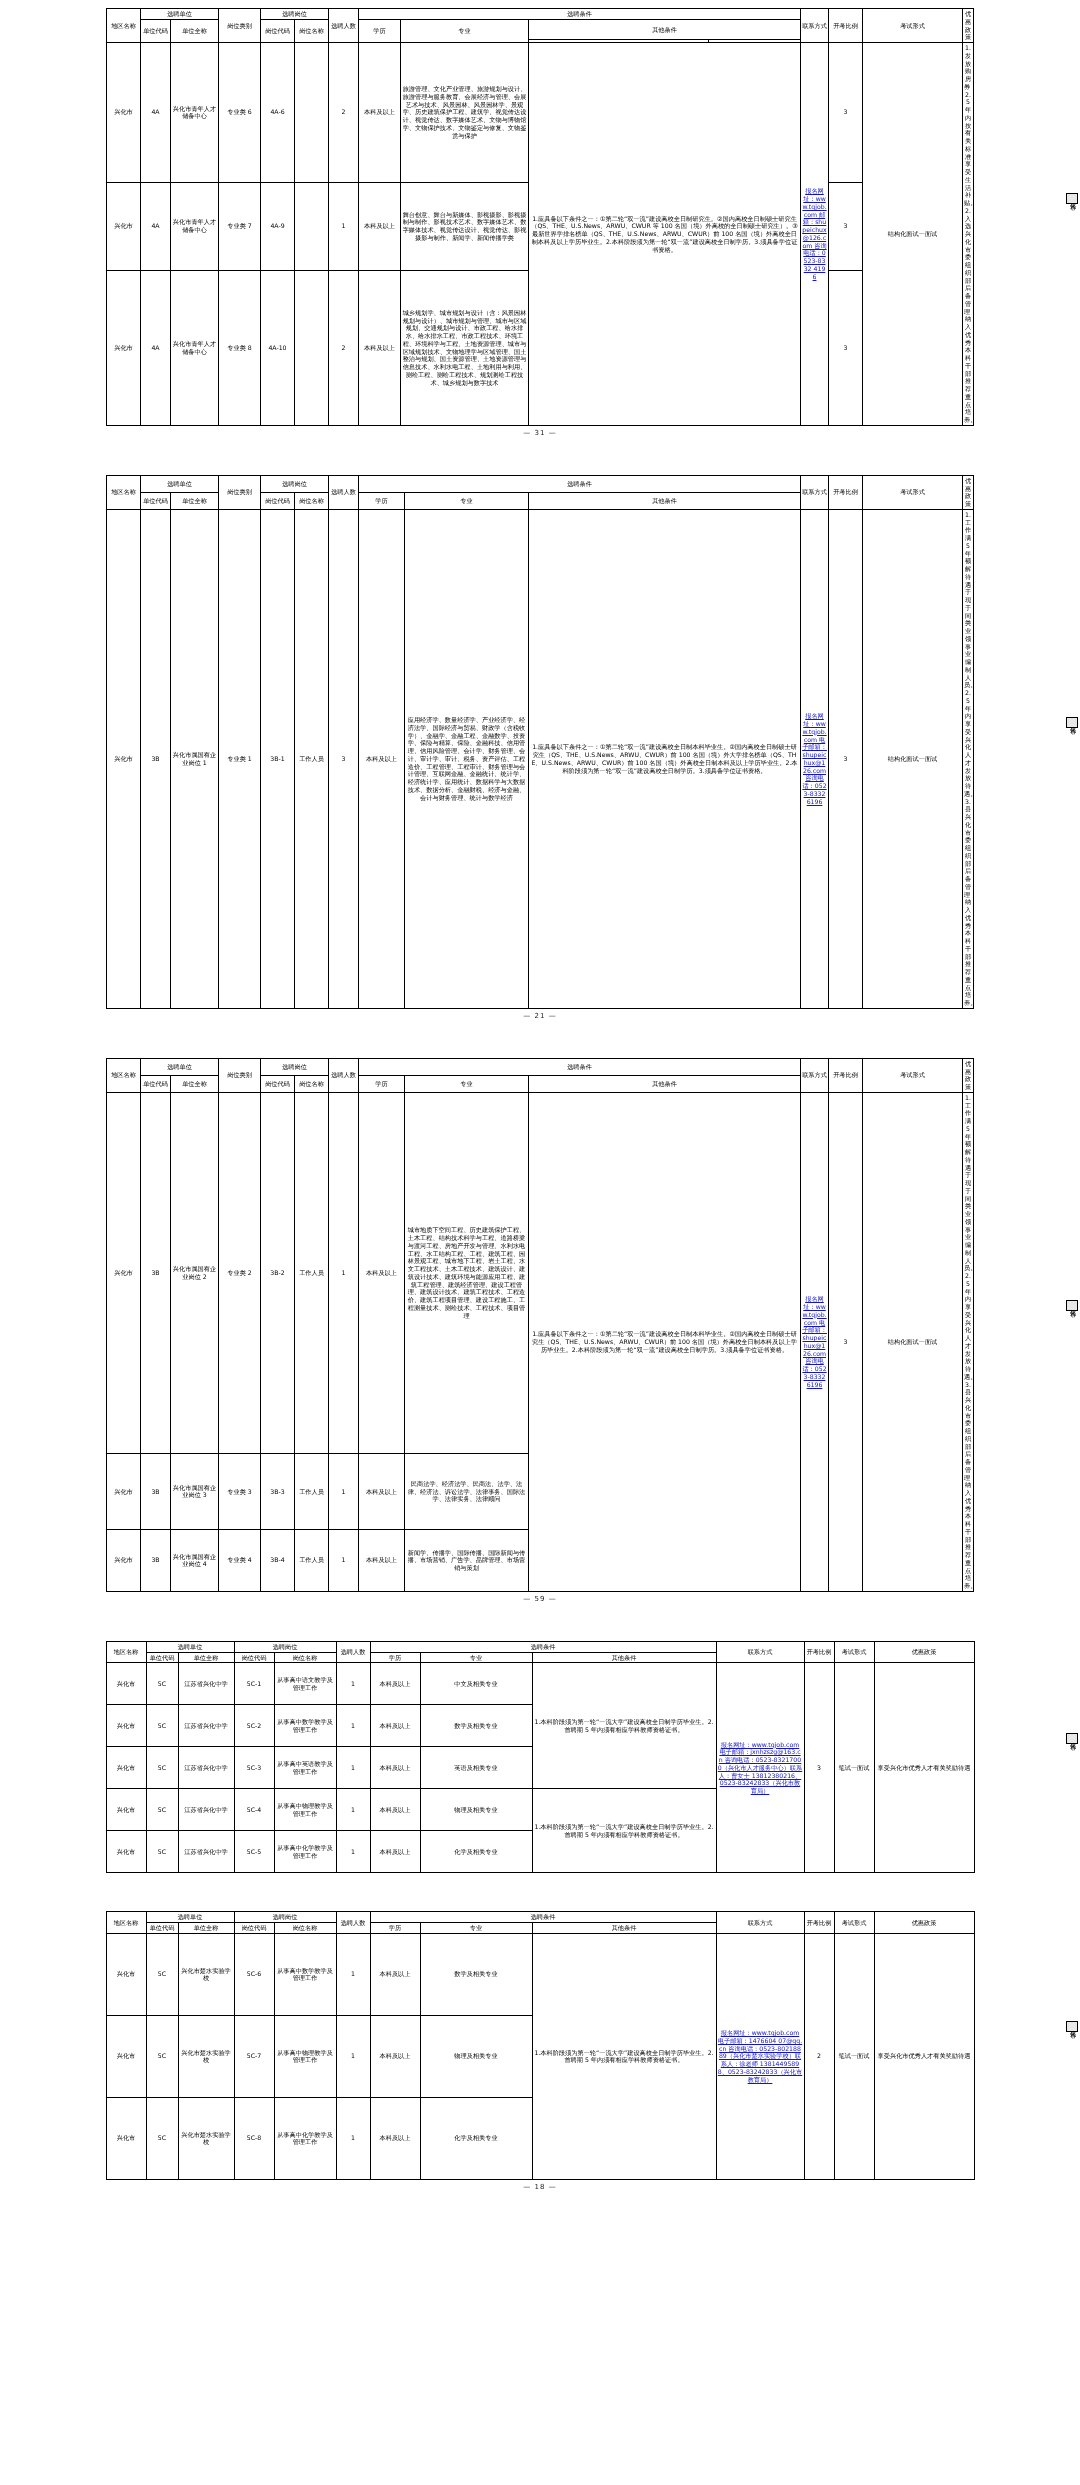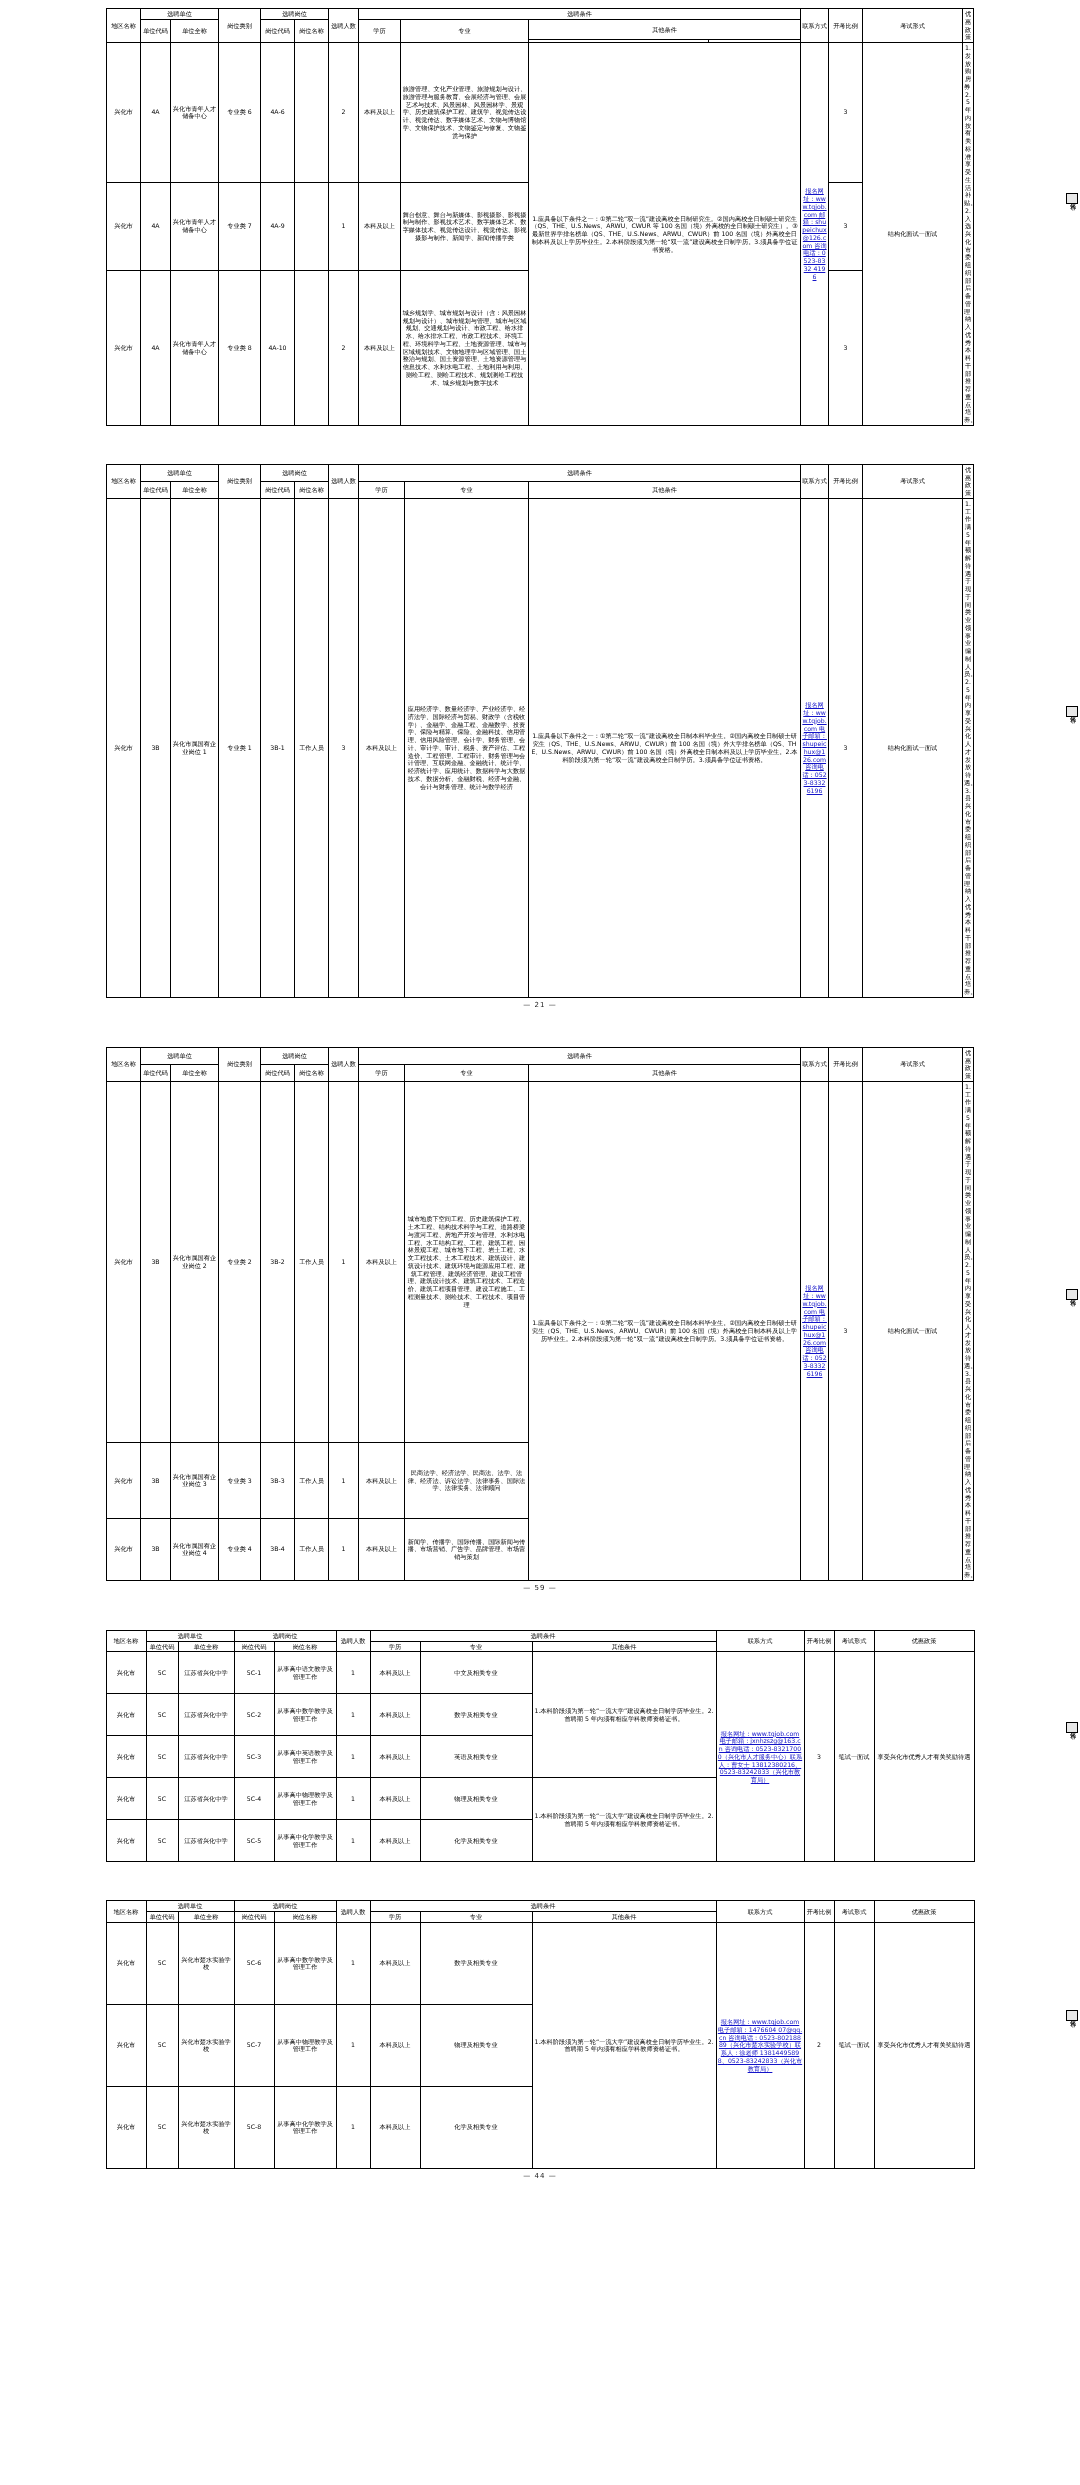--- a/index.html
+++ b/index.html
@@ -141,20 +141,21 @@
           <td>专业类 8</td>
           <td>4A-10</td>
           <td></td>
           <td>2</td>
           <td>本科及以上</td>
           <td class="just">城乡规划学、城市规划与设计（含：风景园林规划与设计）、城市规划与管理、城市与区域规划、交通规划与设计、市政工程、给水排水、给水排水工程、市政工程技术、环境工程、环境科学与工程、土地资源管理、城市与区域规划技术、文物地理学与区域管理、国土整治与规划、国土资源管理、土地资源管理与信息技术、水利水电工程、土地利用与利用、测绘工程、测绘工程技术、规划测绘工程技术、城乡规划与数字技术</td>
           <td>3</td>
         </tr>
       </tbody>
     </table>
+    <div class="pagenum">— 31 —</div>
   </div>
 <div class="sidetab" style="top: 192.5px;">兴化市</div>
   </div>
 
 <div class="gap"></div>
 
 <div class="page">
   <div class="page-inner">
     <table class="grid" style="width:868px;">
       <colgroup>
@@ -488,16 +489,16 @@
           <td>5C</td>
           <td>兴化市楚水实验学校</td>
           <td>5C-8</td>
           <td>从事高中化学教学及管理工作</td>
           <td>1</td>
           <td>本科及以上</td>
           <td>化学及相关专业</td>
         </tr>
       </tbody>
     </table>
-    <div class="pagenum">— 44 —</div>
+    <div class="pagenum">— 18 —</div>
   </div>
 <div class="sidetab" style="top: 118px;">兴化市</div>
   </div>
 
 </body></html>

